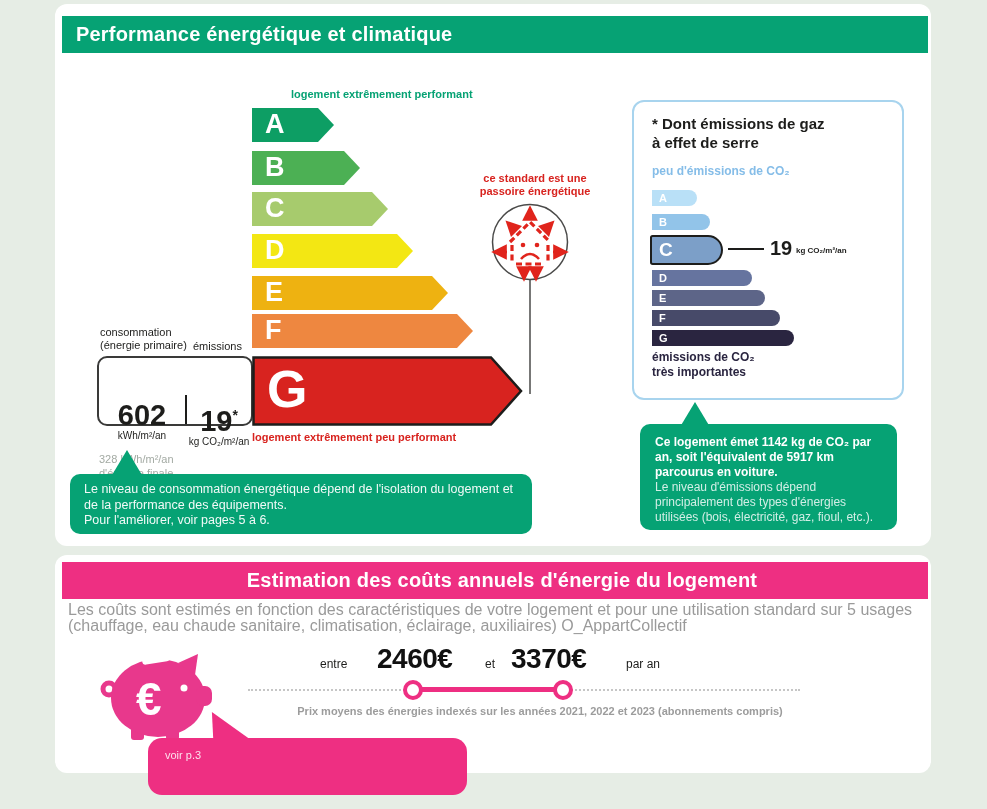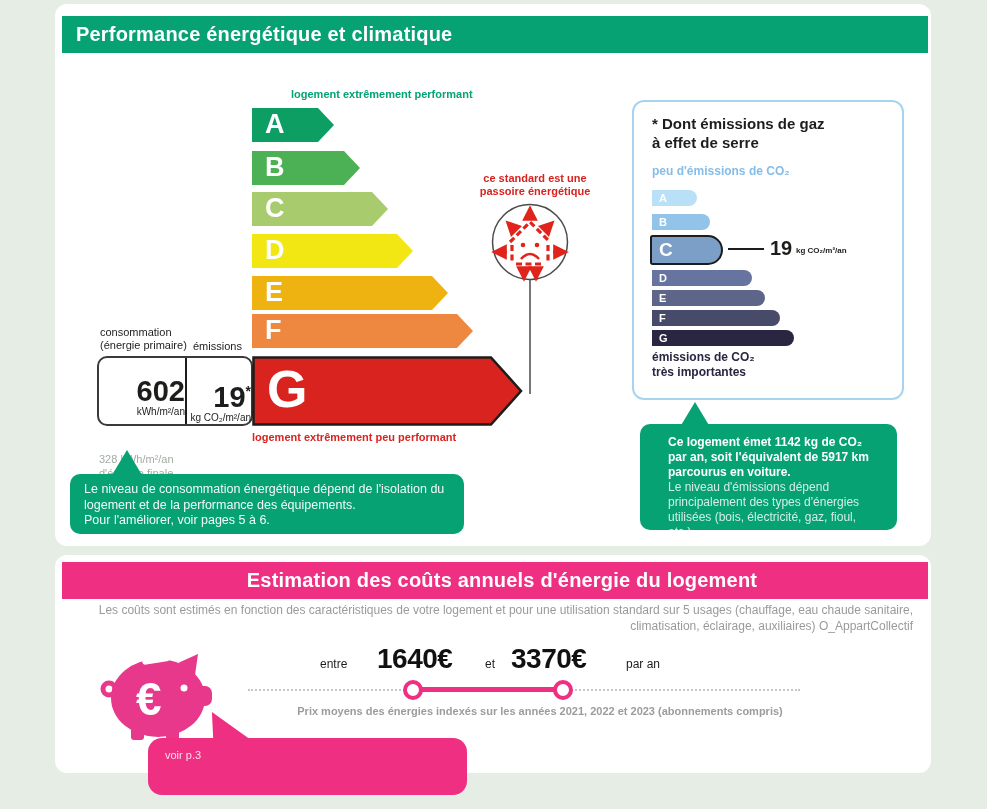--- a/index.html
+++ b/index.html
@@ -21,21 +21,21 @@
   
   .arrow{position:absolute;left:197px;height:34px;
          clip-path:polygon(0 0, calc(100% - 16px) 0, 100% 50%, calc(100% - 16px) 100%, 0 100%);}
   .arrow span{display:block;color:#fff;font-weight:bold;font-size:27px;line-height:33px;padding-left:13px;}
   .lbl-green{color:#06a274;font-weight:bold;font-size:11px;padding-left:39px;}
   .lbl-red{color:#d8231f;font-weight:bold;font-size:11px;}
   .lbl-dark{font-size:11px;color:#1d1d1b;line-height:13px;}
   .lbl-gray{font-size:11px;color:#a3aaa3;line-height:14px;}
   .vbox{position:absolute;left:42px;top:352px;width:152px;height:66px;background:#fff;
         border:2.5px solid #3a3a39;border-radius:10px;display:flex;}
-  .vcell{text-align:right;padding-top:18px;}
+  .vcell{text-align:center;padding-top:5px;margin-top:37px;}
   .vcell .num{font-size:29px;font-weight:bold;line-height:30px;}
   .vcell .unit{font-size:10px;line-height:12px;}
   .vcell sup{font-size:14px;font-weight:bold;}
   .garrow{position:absolute;left:197px;top:352px;width:271px;height:70px;}
   .garrow .g{position:absolute;left:15px;top:3px;color:#fff;font-size:52px;font-weight:bold;}
   
   #co2panel{position:absolute;left:577px;top:96px;width:268px;height:296px;
             border:2px solid #a8d4ee;border-radius:12px;background:#fff;}
   .co2bar{position:absolute;left:18px;height:16px;border-radius:0 9px 9px 0;
           color:#fff;font-weight:bold;font-size:11px;line-height:16px;padding-left:7px;}
@@ -166,54 +166,54 @@
     <div class="abs" style="left:136px;top:135px;font-size:20px;font-weight:bold;">19</div>
     <div class="abs" style="left:162px;top:144px;font-size:8px;font-weight:bold;">kg CO₂/m²/an</div>
 
     <div class="abs" style="left:18px;top:248px;font-size:12px;font-weight:bold;color:#2a2540;line-height:15px;">
       <div>émissions de CO₂</div>
       <div>très importantes</div>
     </div>
   </div>
 
   <div class="tri-green" style="left:625px;top:398px;"></div>
-  <div class="gco" style="left:585px;top:420px;width:257px;height:106px;padding:11px 28px;box-sizing:border-box;">
+  <div class="gco" style="left:585px;top:420px;width:257px;height:106px;padding:11px 15px;box-sizing:border-box;">
     <div style="font-size:12px;font-weight:bold;line-height:15px;">Ce logement émet 1142 kg de CO₂ par an, soit l'équivalent de 5917 km parcourus en voiture.</div>
     <div style="font-size:12px;line-height:15px;color:rgba(255,255,255,.82);">Le niveau d'émissions dépend principalement des types d'énergies utilisées (bois, électricité, gaz, fioul, etc.).</div>
   </div>
 
   <div class="tri-green" style="left:57px;top:446px;"></div>
-  <div class="gco" style="left:15px;top:470px;width:394px;height:60px;padding:8px 14px;box-sizing:border-box;">
+  <div class="gco" style="left:15px;top:470px;width:462px;height:60px;padding:8px 14px;box-sizing:border-box;">
     <div style="font-size:12.5px;line-height:15.5px;color:rgba(255,255,255,.95);">Le niveau de consommation énergétique dépend de l'isolation du logement et de la performance des équipements.</div>
     <div style="font-size:12.5px;line-height:15.5px;color:rgba(255,255,255,.95);">Pour l'améliorer, voir pages 5 à 6.</div>
   </div>
 </div>
 
 <div class="card" id="card2">
 
   <div class="band" id="band2">
     <span>Estimation des coûts annuels d'énergie du logement</span>
   </div>
 
-  <div class="abs" style="left:13px;top:47px;width:845px;font-size:12px;color:#9a9a9a;line-height:16px;text-align:right;">Les coûts sont estimés en fonction des caractéristiques de votre logement et pour une utilisation standard sur 5 usages (chauffage, eau chaude sanitaire, climatisation, éclairage, auxiliaires) O_AppartCollectif</div>
+  <div class="abs" style="left:13px;top:47px;width:845px;font-size:16px;color:#9a9a9a;line-height:16px;">Les coûts sont estimés en fonction des caractéristiques de votre logement et pour une utilisation standard sur 5 usages (chauffage, eau chaude sanitaire, climatisation, éclairage, auxiliaires) O_AppartCollectif</div>
 
   <svg class="abs" style="left:43px;top:87px;" width="118" height="106" viewBox="0 0 118 106">
     <circle cx="11" cy="47" r="6" fill="none" stroke="#e8388c" stroke-width="5"></circle>
     <rect x="33" y="82" width="13" height="16" rx="3" fill="#e8388c"></rect>
     <rect x="68" y="82" width="13" height="16" rx="3" fill="#e8388c"></rect>
     <ellipse cx="60" cy="56" rx="47" ry="39" fill="#e8388c"></ellipse>
     <path d="M80,21 L100,12 L97,33 z" fill="#e8388c"></path>
     <rect x="98" y="44" width="16" height="20" rx="7" fill="#e8388c"></rect>
     <rect x="44" y="14" width="28" height="7" rx="3.5" fill="#ffffff" transform="rotate(-9 58 17)"></rect>
     <circle cx="86" cy="46" r="3.5" fill="#ffffff"></circle>
     <text x="38" y="73" font-size="46" font-weight="bold" fill="#ffffff" font-family="Liberation Sans, sans-serif">€</text>
   </svg>
 
   <div class="costword" style="left:265px;top:102px;">entre</div>
-  <div class="costnum" style="left:322px;top:88px;">1640€</div>
+  <div class="costnum" style="left:322px;top:88px;">2460€</div>
   <div class="costword" style="left:430px;top:102px;">et</div>
   <div class="costnum" style="left:456px;top:88px;">3370€</div>
   <div class="costword" style="left:571px;top:102px;">par an</div>
 
   <div class="dotline" style="left:193px;top:134px;width:552px;"></div>
   <div class="solidline" style="left:358px;top:132px;width:150px;"></div>
   <div class="knob" style="left:348px;top:125px;"></div>
   <div class="knob" style="left:498px;top:125px;"></div>
 
   <div class="abs" style="left:185px;top:150px;width:600px;text-align:center;font-size:11px;font-weight:bold;color:#9c9c9c;">Prix moyens des énergies indexés sur les années 2021, 2022 et 2023 (abonnements compris)</div>

